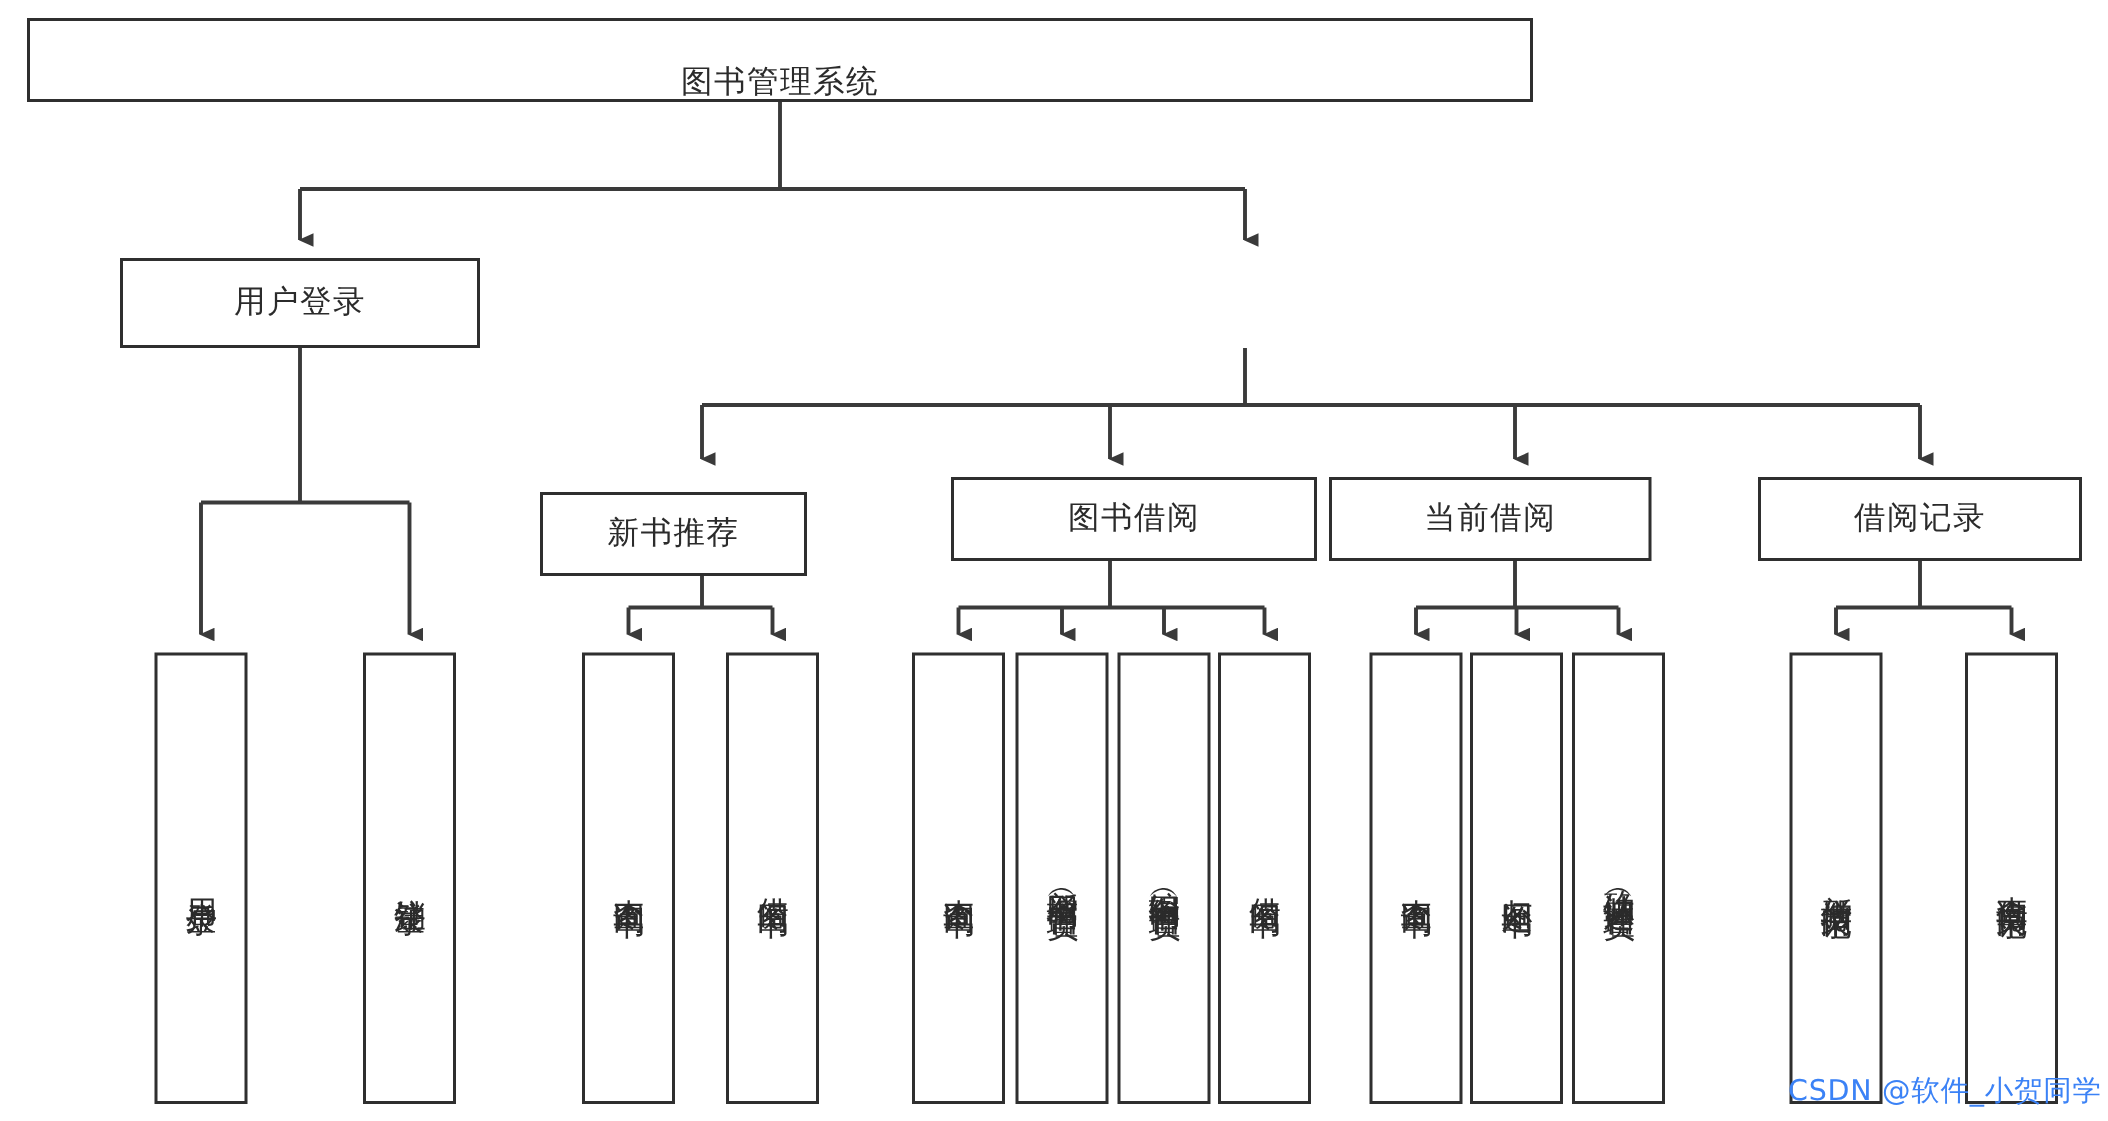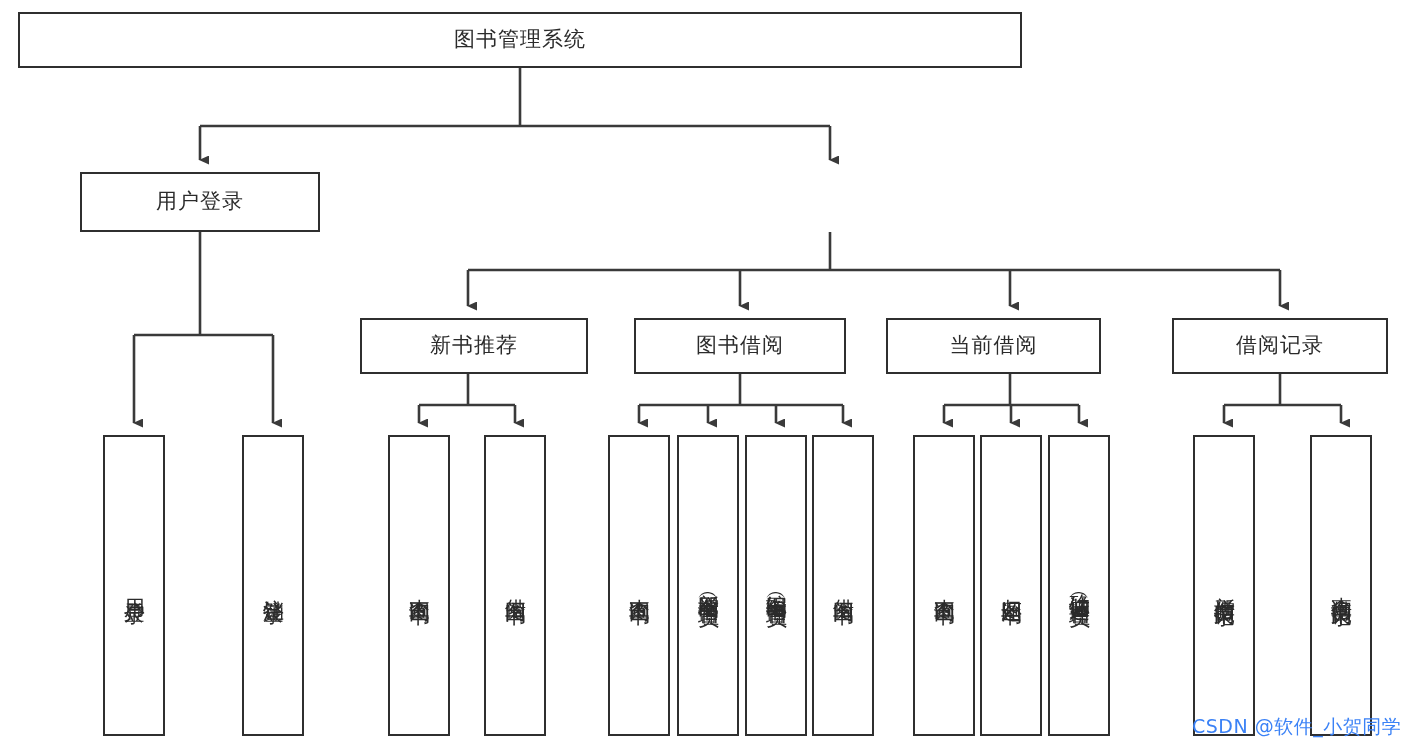--- a/index.html
+++ b/index.html
@@ -113,32 +113,32 @@
       <path d="M 1011 405 L 1011 423" marker-end="url(#arrowhead)"></path>
       <path d="M 1079 405 L 1079 423" marker-end="url(#arrowhead)"></path>
 
       <path d="M 1280 374 L 1280 405"></path>
       <path d="M 1224 405 L 1341 405"></path>
       <path d="M 1224 405 L 1224 423" marker-end="url(#arrowhead)"></path>
       <path d="M 1341 405 L 1341 423" marker-end="url(#arrowhead)"></path>
     </g>
   </svg>
 
-  <div class="node-box" style="left:18px; top:12px; width:1004px; height:56px;">
+  <div class="node-box" style="left:18px; top:12px; width:1004px; height:56px;align-items:flex-end;">
     <span class="node-label-h">图书管理系统</span>
   </div>
 
   <div class="node-box" style="left:80px; top:172px; width:240px; height:60px;">
     <span class="node-label-h">用户登录</span>
   </div>
 
-  <div class="node-box" style="left:360px; top:318px; width:228px; height:56px;">
+  <div class="node-box" style="left:360px; top:328px; width:178px; height:56px;">
     <span class="node-label-h">新书推荐</span>
   </div>
-  <div class="node-box" style="left:634px; top:318px; width:212px; height:56px;">
+  <div class="node-box" style="left:634px; top:318px; width:244px; height:56px;">
     <span class="node-label-h">图书借阅</span>
   </div>
   <div class="node-box" style="left:886px; top:318px; width:215px; height:56px;">
     <span class="node-label-h">当前借阅</span>
   </div>
   <div class="node-box" style="left:1172px; top:318px; width:216px; height:56px;">
     <span class="node-label-h">借阅记录</span>
   </div>
 
   <div class="node-box leaf-box" style="left:103px; top:435px; width:62px; height:301px;">

